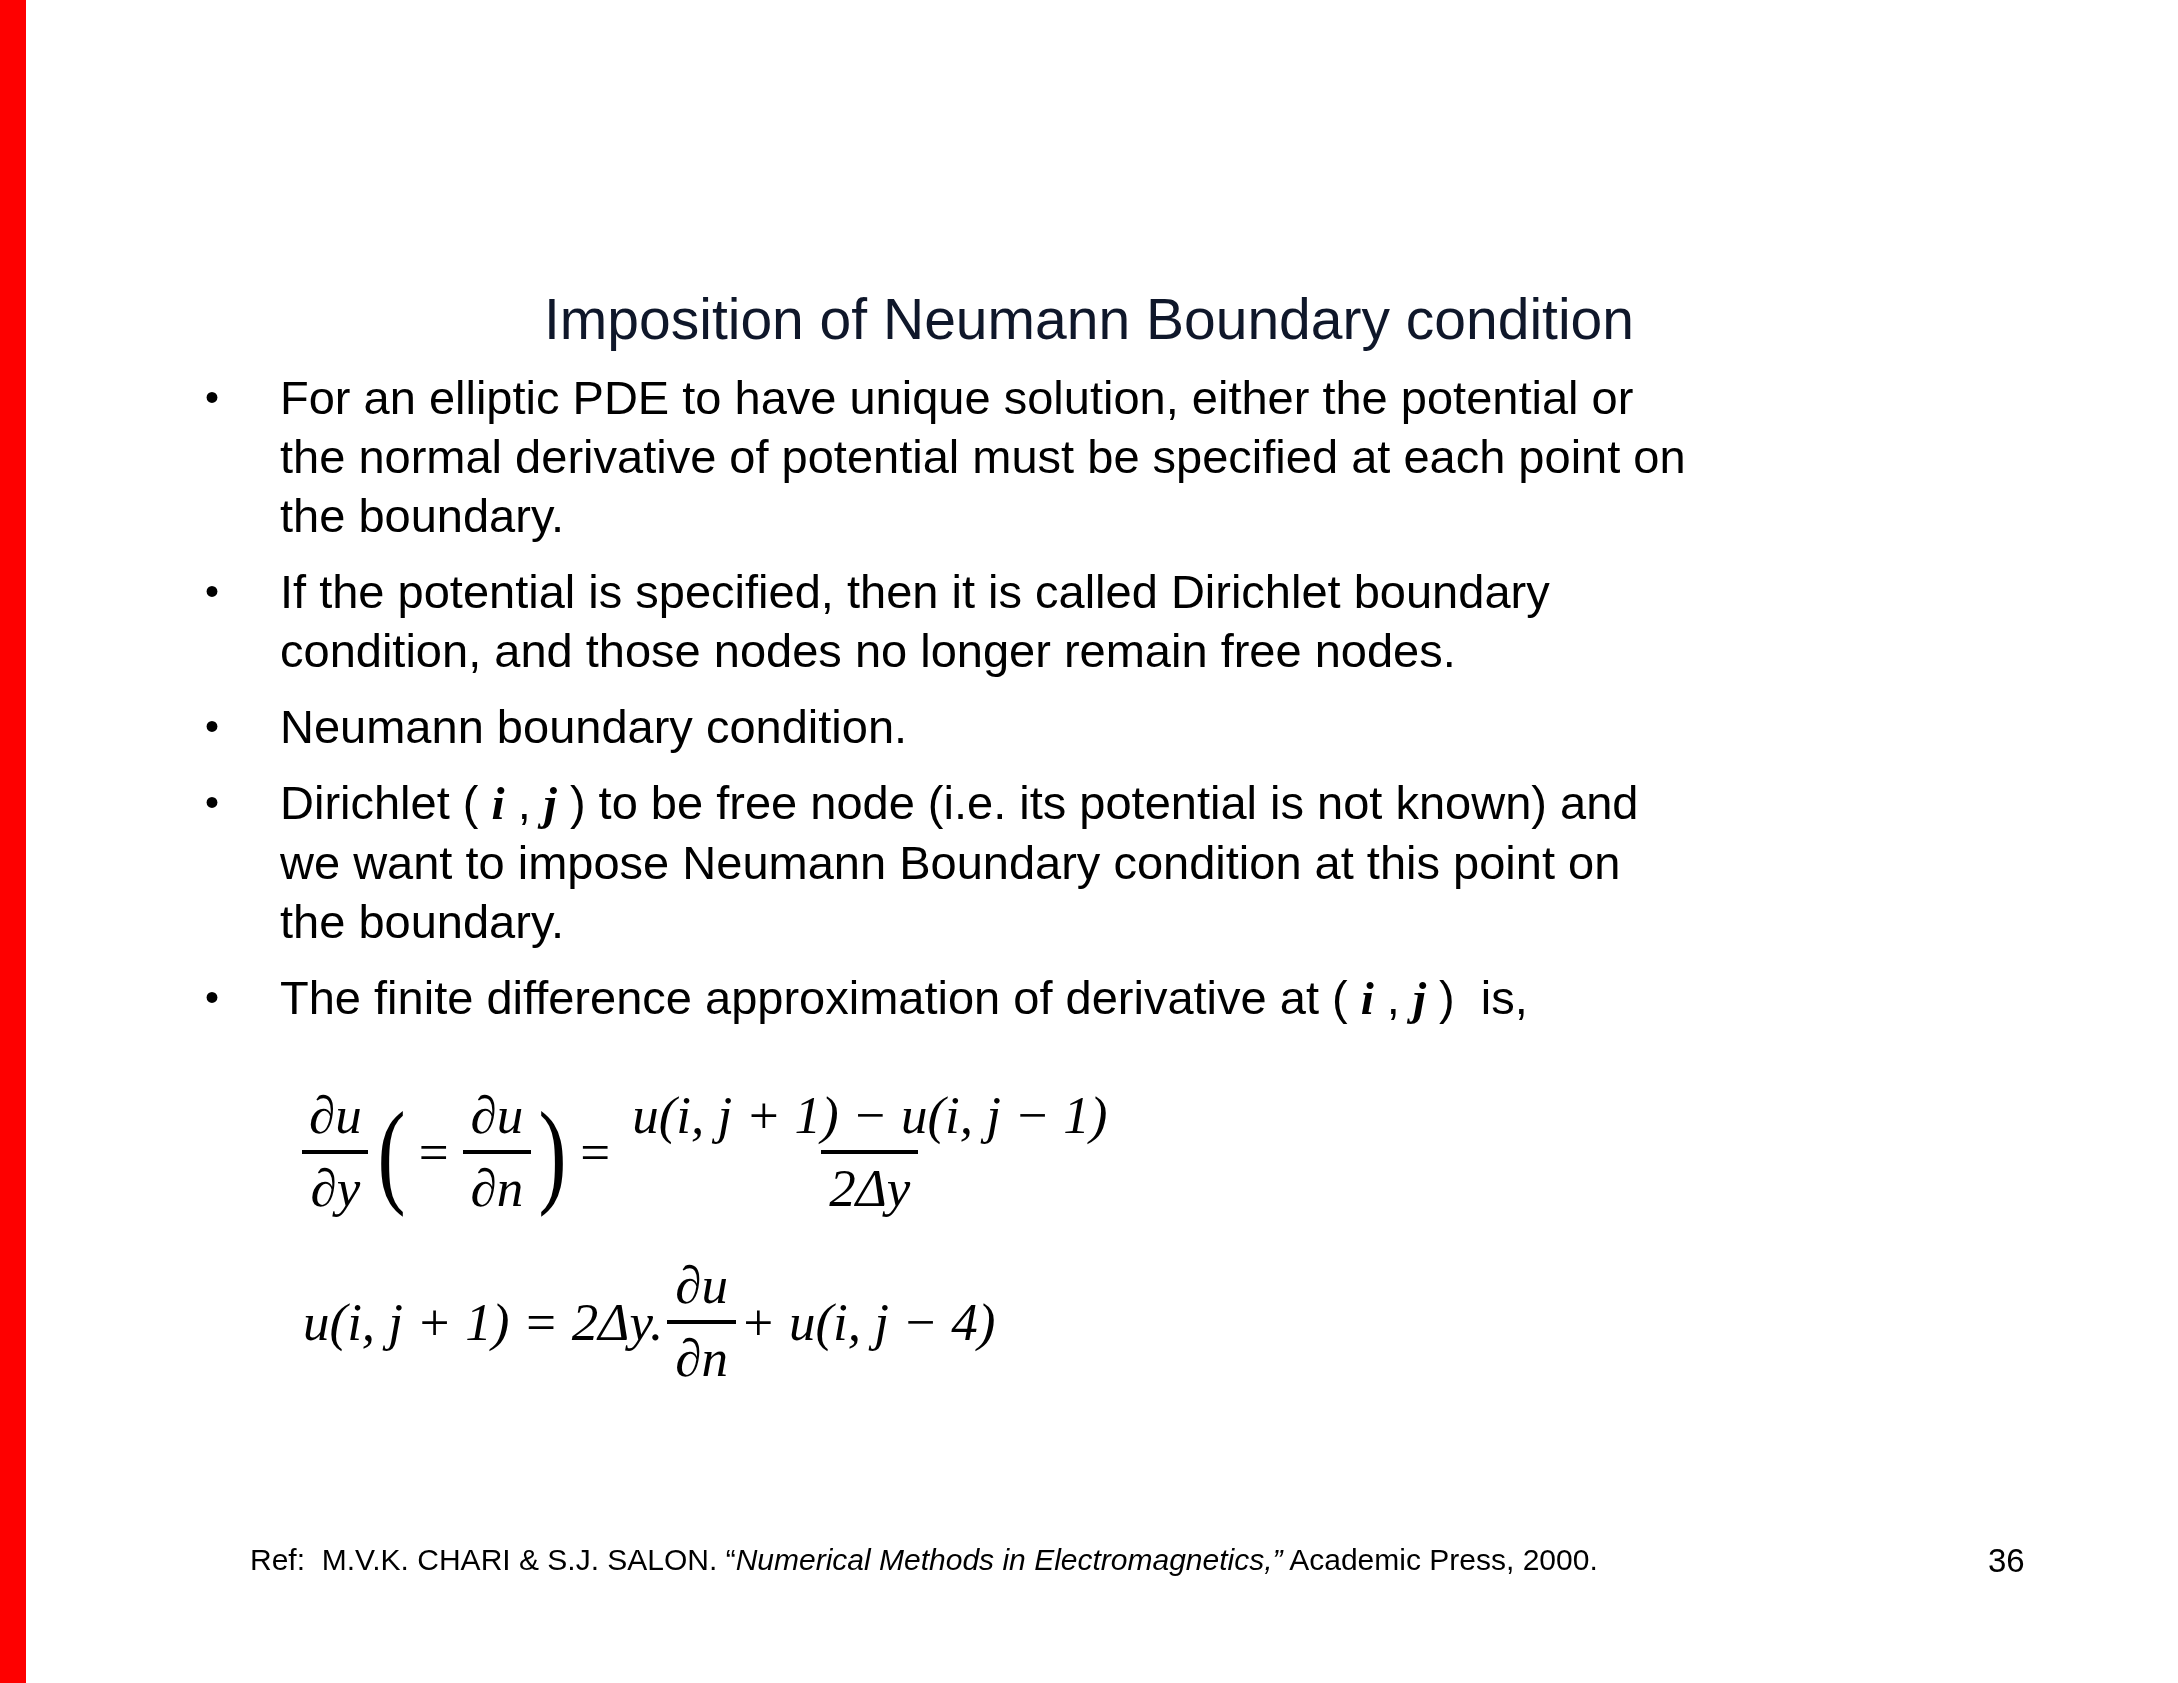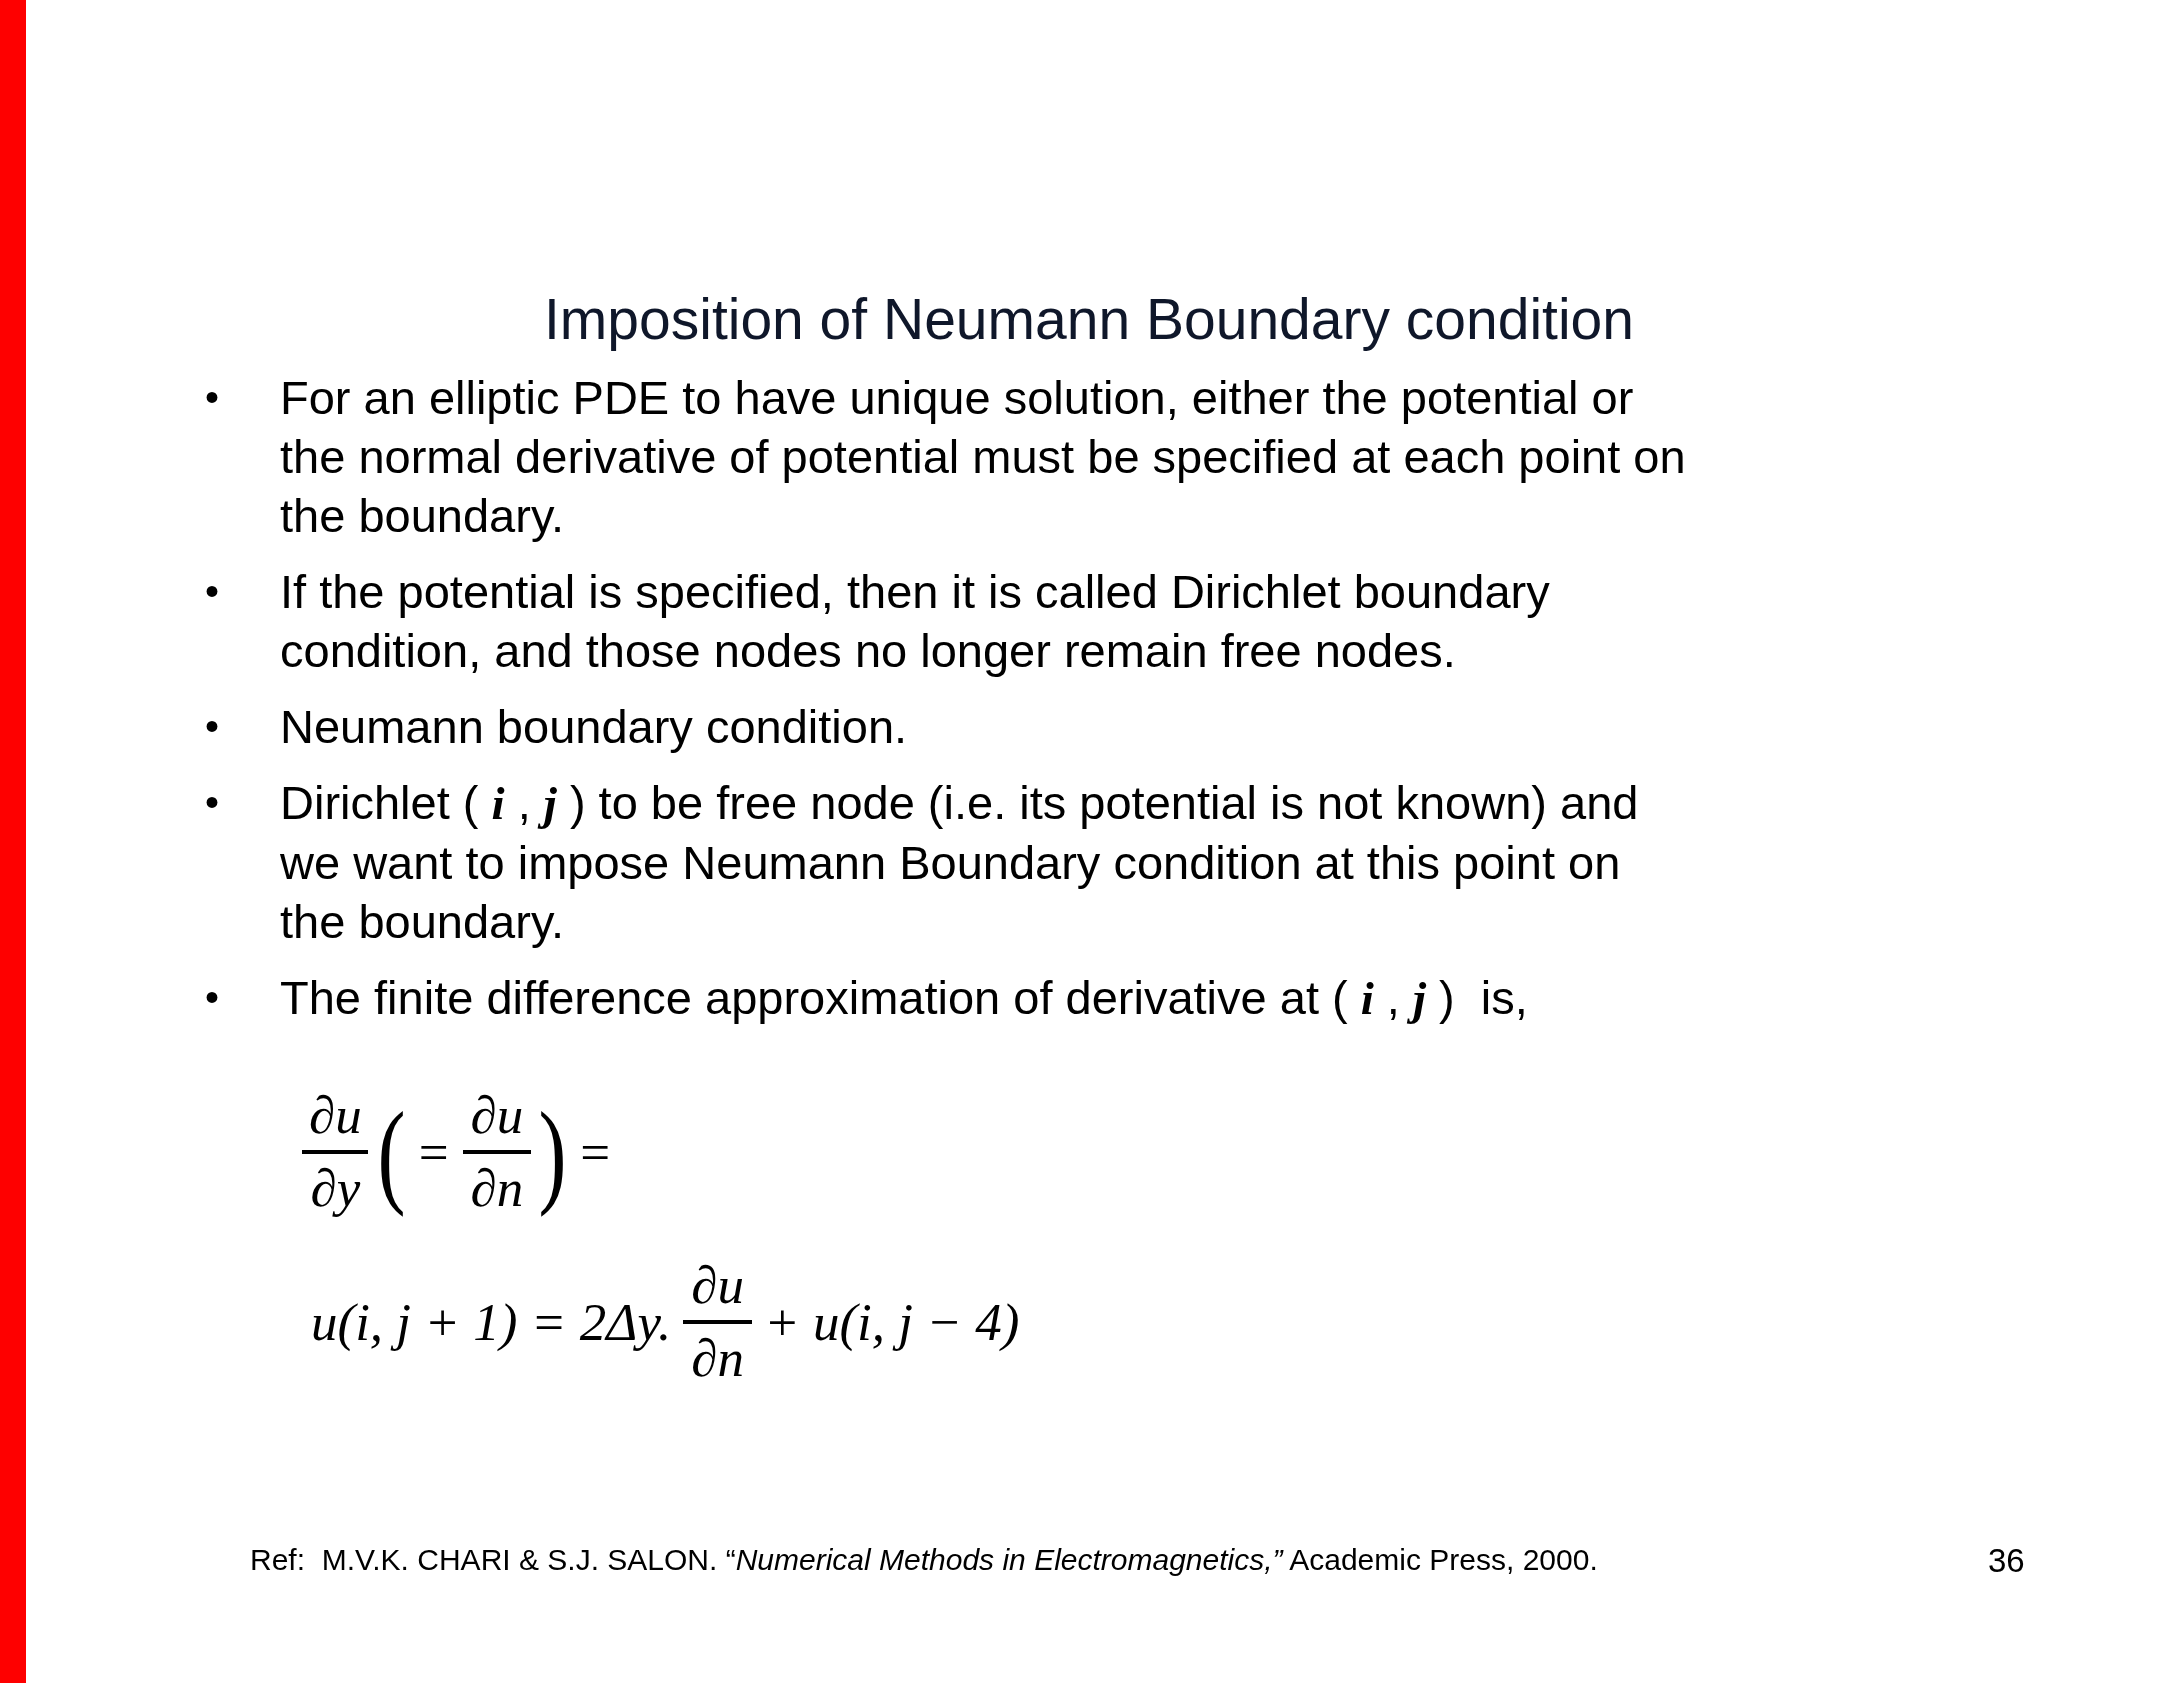--- a/index.html
+++ b/index.html
@@ -55,21 +55,21 @@
   }
   .frac .num{display:block;padding:0 8px 8px;}
   .frac .den{display:block;border-top:4px solid #000;padding:8px 8px 0;}
   .bigparen{
     font-style:normal;
     font-size:117px;line-height:1;
     transform:scaleX(0.72);
     margin:0 -2px;
   }
   .eq{font-style:normal;margin:0 10px;}
-  .mtext{margin:0 8px;}
+  .mtext{margin:0 0;}
   
   .reference{
     position:absolute;left:250px;top:1542px;
     font-size:30px;line-height:36px;
     white-space:pre;
   }
   .ref-italic{font-style:italic;}
   .page-number{
     position:absolute;left:1988px;top:1542px;
     font-size:33px;line-height:38px;
@@ -134,20 +134,24 @@
       <span class="den">∂y</span>
     </span>
     <span class="bigparen">(</span>
     <span class="eq">=</span>
     <span class="frac">
       <span class="num">∂u</span>
       <span class="den">∂n</span>
     </span>
     <span class="bigparen">)</span>
     <span class="eq">=</span>
+    <span class="frac">
+      <span class="num">u(i, j + 1) − u(i, j − 1)</span>
+      <span class="den">2Δy</span>
+    </span>
   </div>
 
   <div class="formula" style="left:303px;top:1259px;">
     <span class="mtext">u(i, j + 1) = 2Δy.</span>
     <span class="frac">
       <span class="num">∂u</span>
       <span class="den">∂n</span>
     </span>
     <span class="mtext">+ u(i, j − 4)</span>
   </div>

